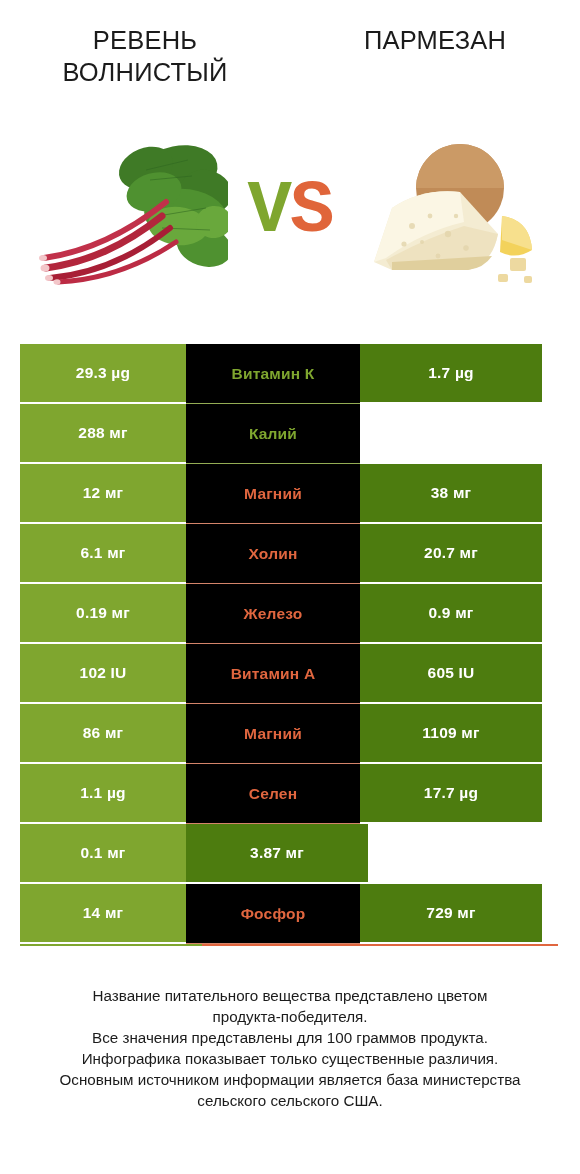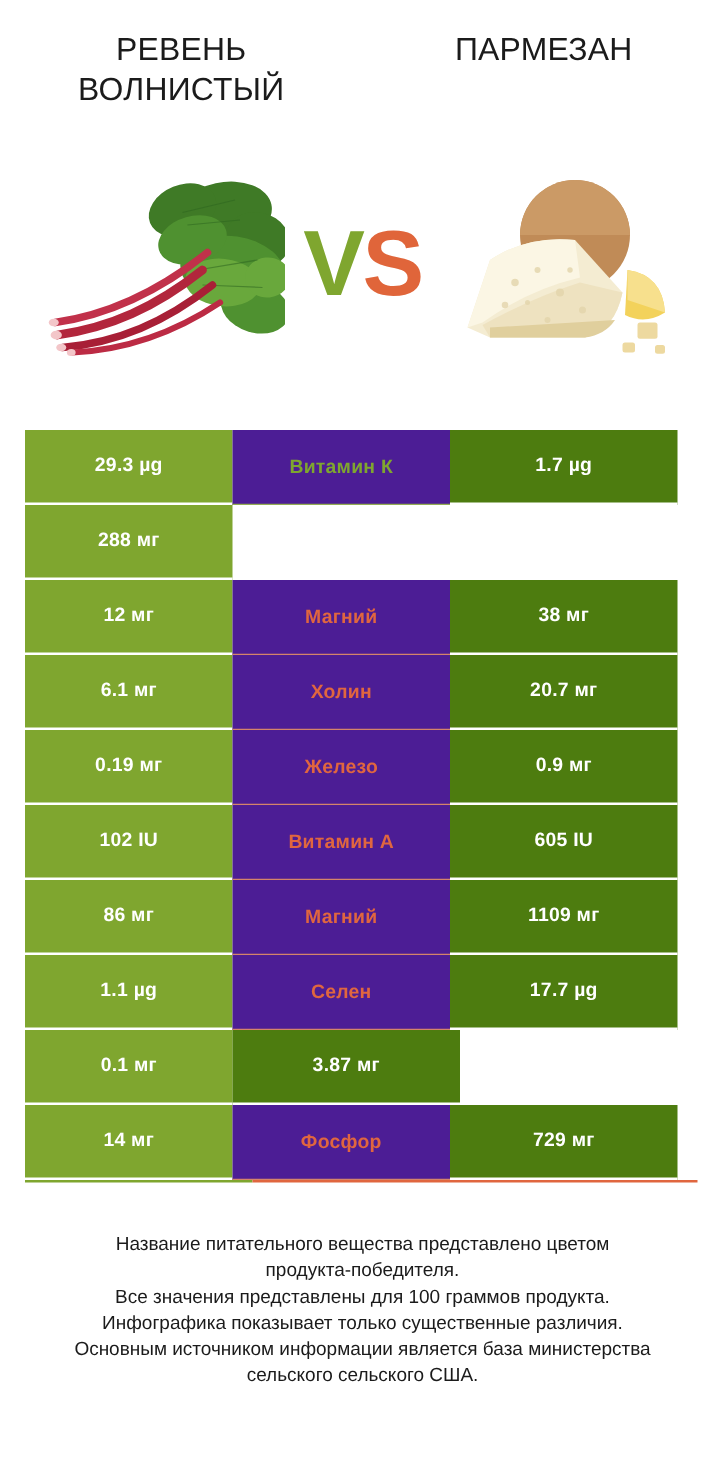--- a/index.html
+++ b/index.html
@@ -46,20 +46,21 @@
     width: 270px;
   }
 
   
   .visual {
     position: absolute;
     top: 130px;
     left: 0;
     width: 580px;
     height: 175px;
+    font-family: Liberation Mono, monospace;
   }
   .product-img {
     position: absolute;
     top: 0;
     width: 200px;
     height: 160px;
   }
   .product-left  { left: 28px; }
   .product-right { left: 352px; }
 
@@ -103,21 +104,21 @@
     letter-spacing: 0.2px;
   }
   .cell-left {
     width: 166px;
     color: #ffffff;
     background: #7FA62F;
     border-bottom: 2px solid #ffffff;
   }
   .cell-mid {
     width: 174px;
-    background: #4c1d95;
+    background: #000000;
     font-size: 15.5px;
   }
   .cell-right {
     width: 182px;
     color: #ffffff;
     background: #4d7c0f;
     border-bottom: 2px solid #ffffff;
   }
   .row.green .cell-mid {
     color: #7FA62F;
@@ -240,20 +241,21 @@
 </div>
 
 <div class="table" id="nutrient-table">
     <div class="row green">
       <div class="cell cell-left">29.3 µg</div>
       <div class="cell cell-mid">Витамин К</div>
       <div class="cell cell-right">1.7 µg</div>
     </div>
     <div class="row green">
       <div class="cell cell-left">288 мг</div>
+      <div class="cell cell-mid">Калий</div>
     </div>
     <div class="row orange">
       <div class="cell cell-left">12 мг</div>
       <div class="cell cell-mid">Магний</div>
       <div class="cell cell-right">38 мг</div>
     </div>
     <div class="row orange">
       <div class="cell cell-left">6.1 мг</div>
       <div class="cell cell-mid">Холин</div>
       <div class="cell cell-right">20.7 мг</div>

